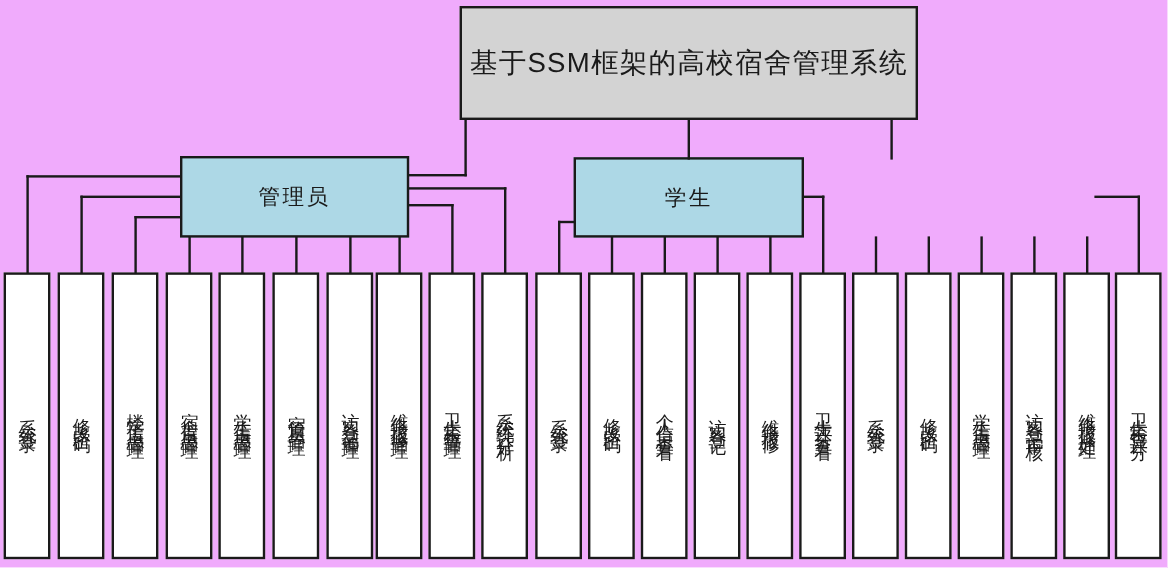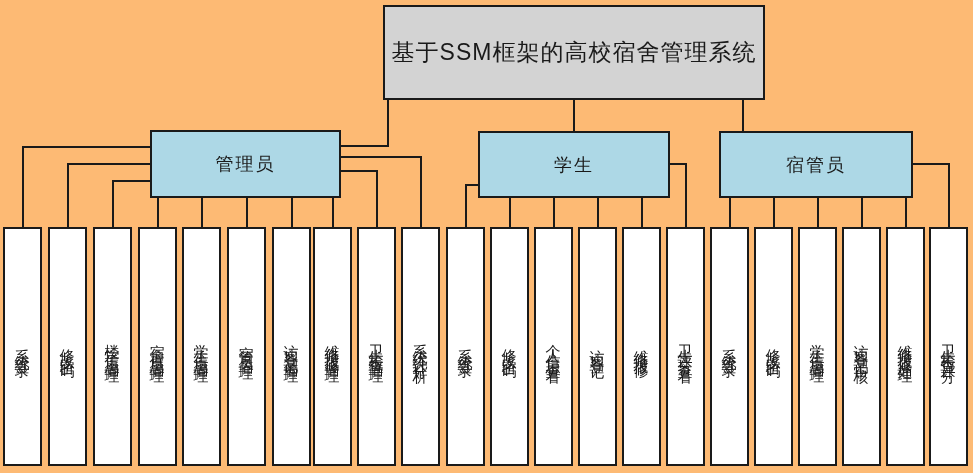--- a/index.html
+++ b/index.html
@@ -5,21 +5,21 @@
   html, body {
     margin: 0; padding: 0;
     width: 973px; height: 473px;
     background: #ffffff;
     overflow: hidden;
     font-family: "Liberation Sans", "DejaVu Sans", sans-serif;
   }
   .canvas {
     position: relative;
     width: 973px; height: 473px;
-    background: #fdba74;
+    background: #f0abfc;
   }
   .box {
     position: absolute;
     box-sizing: border-box;
     border: 2px solid #1a1a1a;
     display: flex;
     align-items: center;
     justify-content: center;
     color: #1a1a1a;
   }
@@ -54,21 +54,20 @@
     background: #1a1a1a;
   }
 </style>
 </head>
 <body>
 
 <div class="canvas">
   <div class="box title-box">基于SSM框架的高校宿舍管理系统</div>
   <div class="box branch-box" id="branch-student">学生</div>
   <div class="box branch-box" id="branch-admin">管理员</div>
-  <div class="box branch-box" id="branch-dorm">宿管员</div>
   <div id="leaves">
       <div class="box leaf" style="left: 3px; top: 227px; width: 39px; height: 239px;">
         <span>系统登录</span>
       </div>
       <div class="box leaf" style="left: 48px; top: 227px; width: 39px; height: 239px;">
         <span>修改密码</span>
       </div>
       <div class="box leaf" style="left: 93px; top: 227px; width: 39px; height: 239px;">
         <span>楼宇信息管理</span>
       </div>

